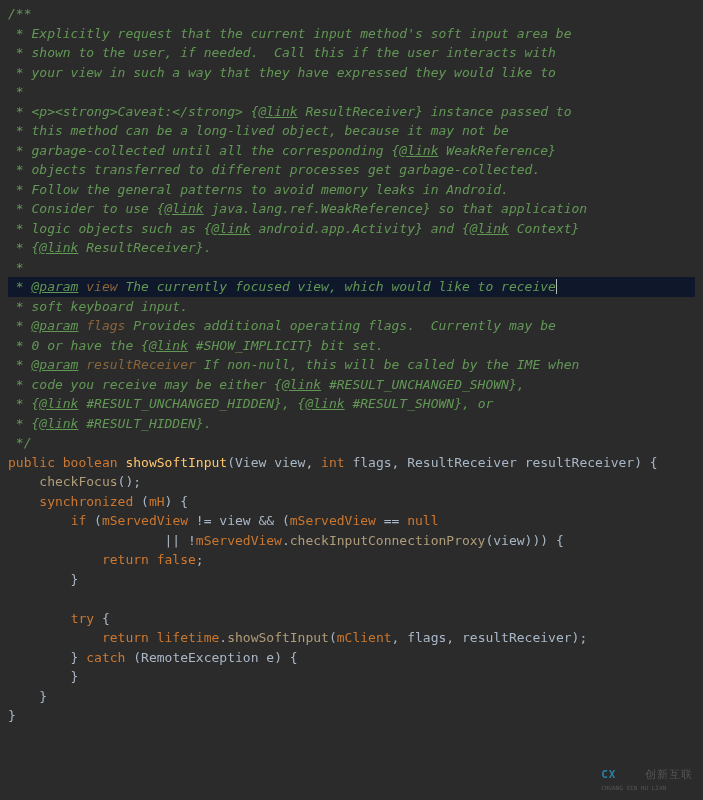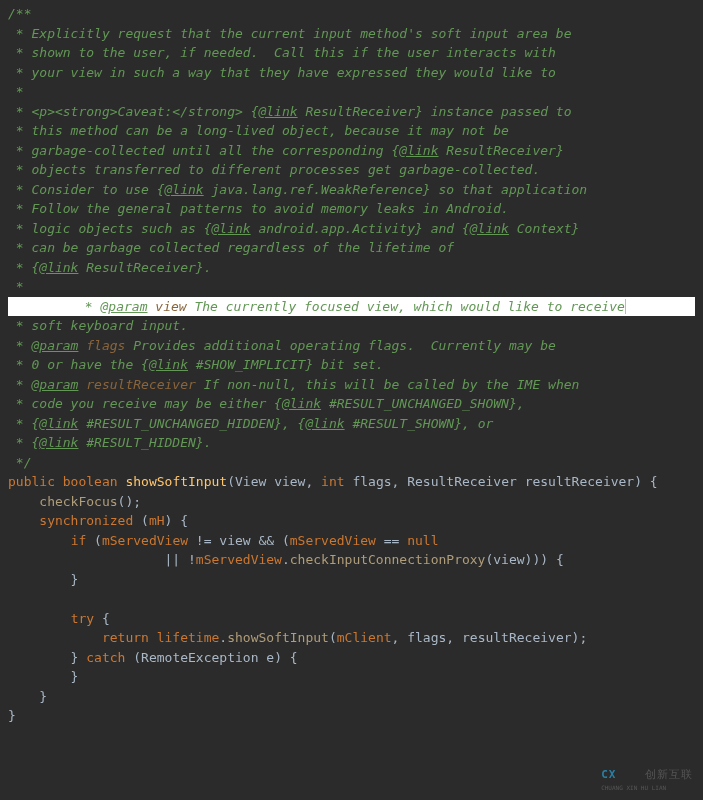--- a/index.html
+++ b/index.html
@@ -13,21 +13,21 @@
     height: 800px;
     overflow: hidden;
     padding: 4px 8px;
     font-style: italic;
   }
   .line { white-space: pre; }
   .doc { color: #629755; font-style: italic; }
   .doc-tag { color: #629755; text-decoration: underline; font-style: italic; }
   .doc-param-name { color: #8a653b; font-style: italic; }
   .doc-link { color: #629755; text-decoration: underline; font-style: italic; }
-  .highlight-line { background: #ffffff; text-align: center; }
+  .highlight-line { background: #0f172a; }
   .keyword { color: #cc7832; font-style: normal; }
   .method-decl { color: #ffc66d; font-style: normal; }
   .method-call { color: #b09d79; font-style: normal; }
   .plain { color: #a9b7c6; font-style: normal; }
   .field { color: #cb772f; font-style: normal; }
   .punct { color: #a9b7c6; font-style: normal; }
   .norm { font-style: normal; }
   .watermark {
     position: absolute;
     right: 10px;
@@ -45,44 +45,44 @@
 <body>
 
 <div>
 <div class="line doc">/**</div>
 <div class="line doc"> * Explicitly request that the current input method's soft input area be</div>
 <div class="line doc"> * shown to the user, if needed.  Call this if the user interacts with</div>
 <div class="line doc"> * your view in such a way that they have expressed they would like to</div>
 <div class="line doc"> *</div>
 <div class="line"><span class="doc"> * &lt;p&gt;&lt;strong&gt;Caveat:&lt;/strong&gt; {</span><span class="doc-link">@link</span><span class="doc"> ResultReceiver} instance passed to</span></div>
 <div class="line doc"> * this method can be a long-lived object, because it may not be</div>
-<div class="line"><span class="doc"> * garbage-collected until all the corresponding {</span><span class="doc-link">@link</span><span class="doc"> ResultReceiver}</span></div>
+<div class="line"><span class="doc"> * garbage-collected until all the corresponding {</span><span class="doc-link">@link</span><span class="doc"> WeakReference}</span></div>
 <div class="line doc"> * objects transferred to different processes get garbage-collected.</div>
+<div class="line doc"> * Follow the general patterns to avoid memory leaks in Android.</div>
 <div class="line"><span class="doc"> * Consider to use {</span><span class="doc-link">@link</span><span class="doc"> java.lang.ref.WeakReference} so that application</span></div>
-<div class="line doc"> * Follow the general patterns to avoid memory leaks in Android.</div>
 <div class="line"><span class="doc"> * logic objects such as {</span><span class="doc-link">@link</span><span class="doc"> android.app.Activity} and {</span><span class="doc-link">@link</span><span class="doc"> Context}</span></div>
-<div class="line doc"> * can be garbage collected regardless of the lifetime of</div>
 <div class="line"><span class="doc"> * {</span><span class="doc-link">@link</span><span class="doc"> ResultReceiver}.</span></div>
 <div class="line doc"> *</div>
 
 <div class="line highlight-line"><span class="doc"> * </span><span class="doc-tag">@param</span><span class="doc"> </span><span class="doc-param-name">view</span><span class="doc cursor"> The currently focused view, which would like to receive</span></div>
 <div class="line doc"> * soft keyboard input.</div>
 <div class="line"><span class="doc"> * </span><span class="doc-tag">@param</span><span class="doc"> </span><span class="doc-param-name">flags</span><span class="doc"> Provides additional operating flags.  Currently may be</span></div>
 <div class="line"><span class="doc"> * 0 or have the {</span><span class="doc-link">@link</span><span class="doc"> #SHOW_IMPLICIT} bit set.</span></div>
 <div class="line"><span class="doc"> * </span><span class="doc-tag">@param</span><span class="doc"> </span><span class="doc-param-name">resultReceiver</span><span class="doc"> If non-null, this will be called by the IME when</span></div>
 <div class="line"><span class="doc"> * code you receive may be either {</span><span class="doc-link">@link</span><span class="doc"> #RESULT_UNCHANGED_SHOWN},</span></div>
 <div class="line"><span class="doc"> * {</span><span class="doc-link">@link</span><span class="doc"> #RESULT_UNCHANGED_HIDDEN}, {</span><span class="doc-link">@link</span><span class="doc"> #RESULT_SHOWN}, or</span></div>
 <div class="line"><span class="doc"> * {</span><span class="doc-link">@link</span><span class="doc"> #RESULT_HIDDEN}.</span></div>
 <div class="line doc"> */</div>
 
 <div class="line norm"><span class="keyword">public</span><span class="plain"> </span><span class="keyword">boolean</span><span class="plain"> </span><span class="method-decl">showSoftInput</span><span class="punct">(</span><span class="plain">View</span><span class="plain"> </span><span class="plain">view</span><span class="punct">, </span><span class="keyword">int</span><span class="plain"> </span><span class="plain">flags</span><span class="punct">, </span><span class="plain">ResultReceiver</span><span class="plain"> </span><span class="plain">resultReceiver</span><span class="punct">) {</span></div>
 <div class="line norm"><span class="plain">    </span><span class="method-call">checkFocus</span><span class="punct">();</span></div>
 <div class="line norm"><span class="plain">    </span><span class="keyword">synchronized</span><span class="plain"> (</span><span class="field">mH</span><span class="punct">) {</span></div>
 <div class="line norm"><span class="plain">        </span><span class="keyword">if</span><span class="plain"> (</span><span class="field">mServedView</span><span class="plain"> != view &amp;&amp; (</span><span class="field">mServedView</span><span class="plain"> == </span><span class="keyword">null</span></div>
 <div class="line norm"><span class="plain">                    || !</span><span class="field">mServedView</span><span class="punct">.</span><span class="method-call">checkInputConnectionProxy</span><span class="punct">(view))) {</span></div>
+<div class="line norm"><span class="plain">            </span><span class="keyword">return</span><span class="plain"> </span><span class="keyword">false</span><span class="punct">;</span></div>
 <div class="line norm"><span class="plain">        }</span></div>
 <div class="line norm"><span class="plain"> </span></div>
 <div class="line norm"><span class="plain">        </span><span class="keyword">try</span><span class="punct"> {</span></div>
 <div class="line norm"><span class="plain">            </span><span class="keyword">return</span><span class="plain"> </span><span class="field">lifetime</span><span class="punct">.</span><span class="method-call">showSoftInput</span><span class="punct">(</span><span class="field">mClient</span><span class="punct">, flags, resultReceiver);</span></div>
 <div class="line norm"><span class="plain">        } </span><span class="keyword">catch</span><span class="plain"> (</span><span class="plain">RemoteException</span><span class="plain"> </span><span class="plain">e</span><span class="punct">) {</span></div>
 <div class="line norm"><span class="plain">        }</span></div>
 <div class="line norm"><span class="plain">    }</span></div>
 <div class="line norm"><span class="plain">}</span></div>
 </div>
 

